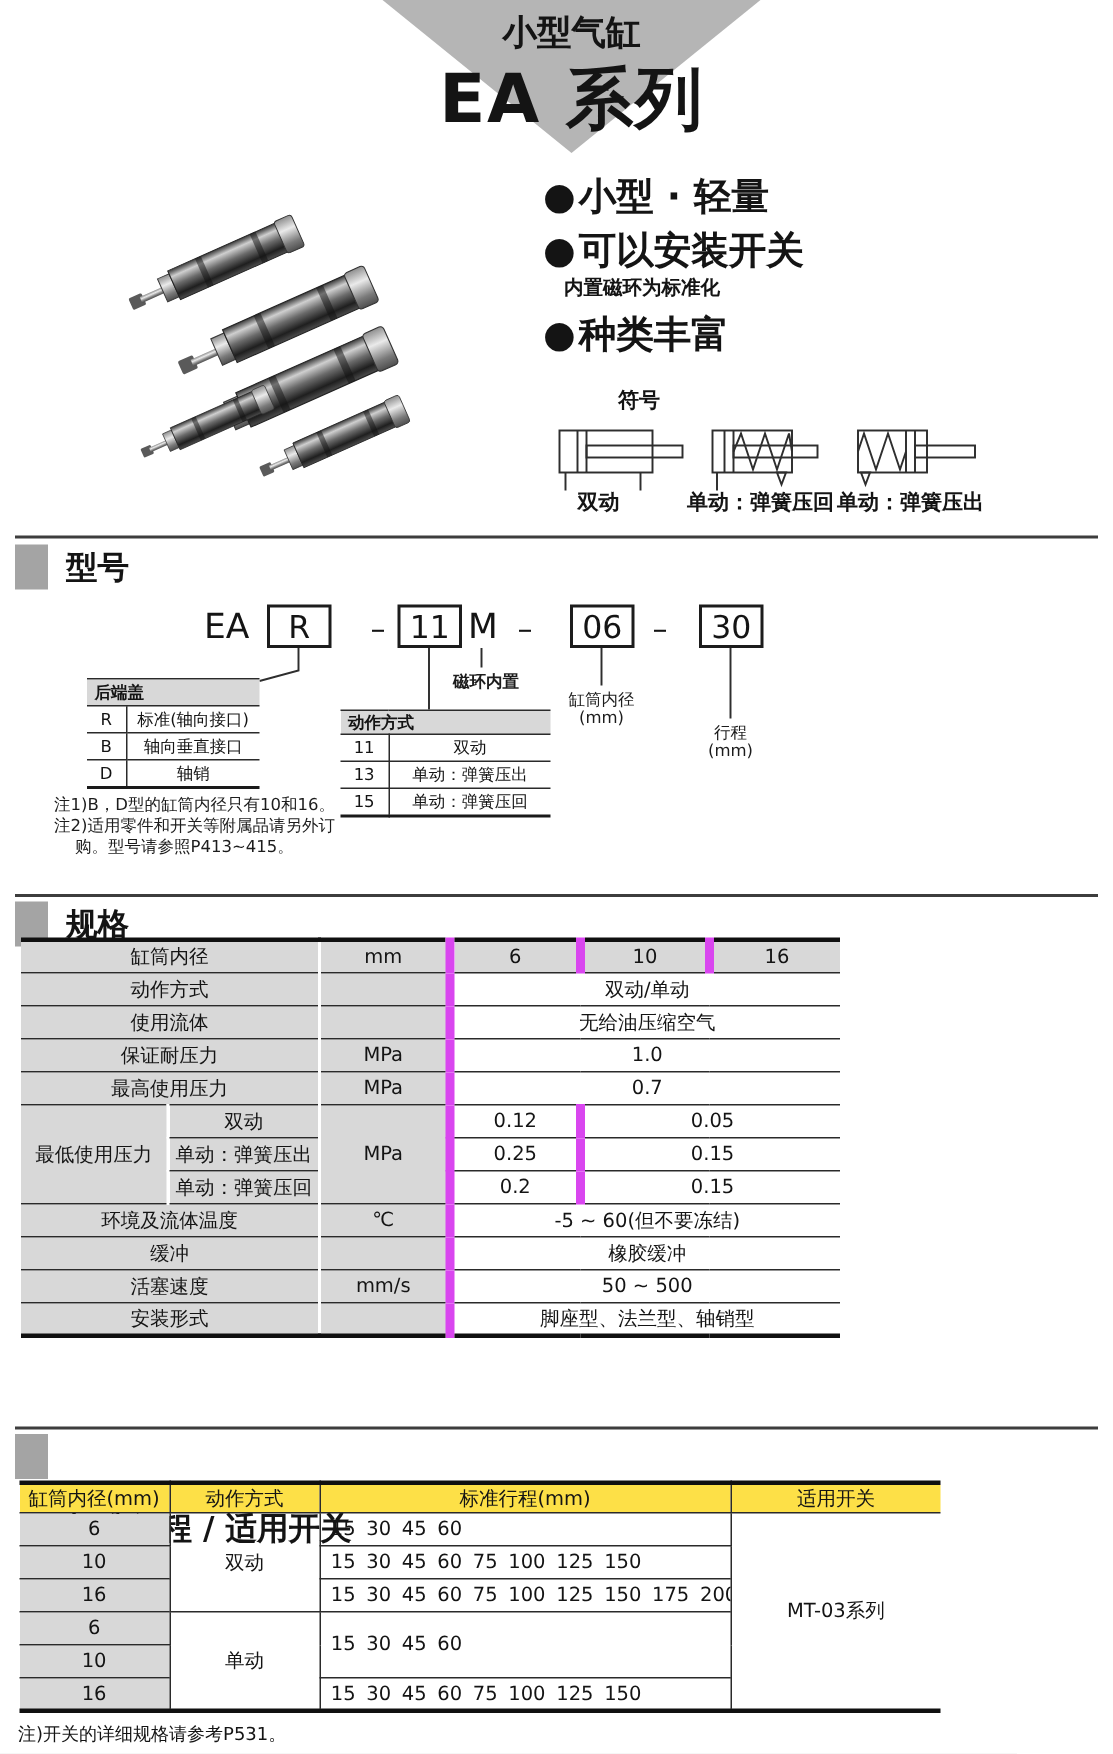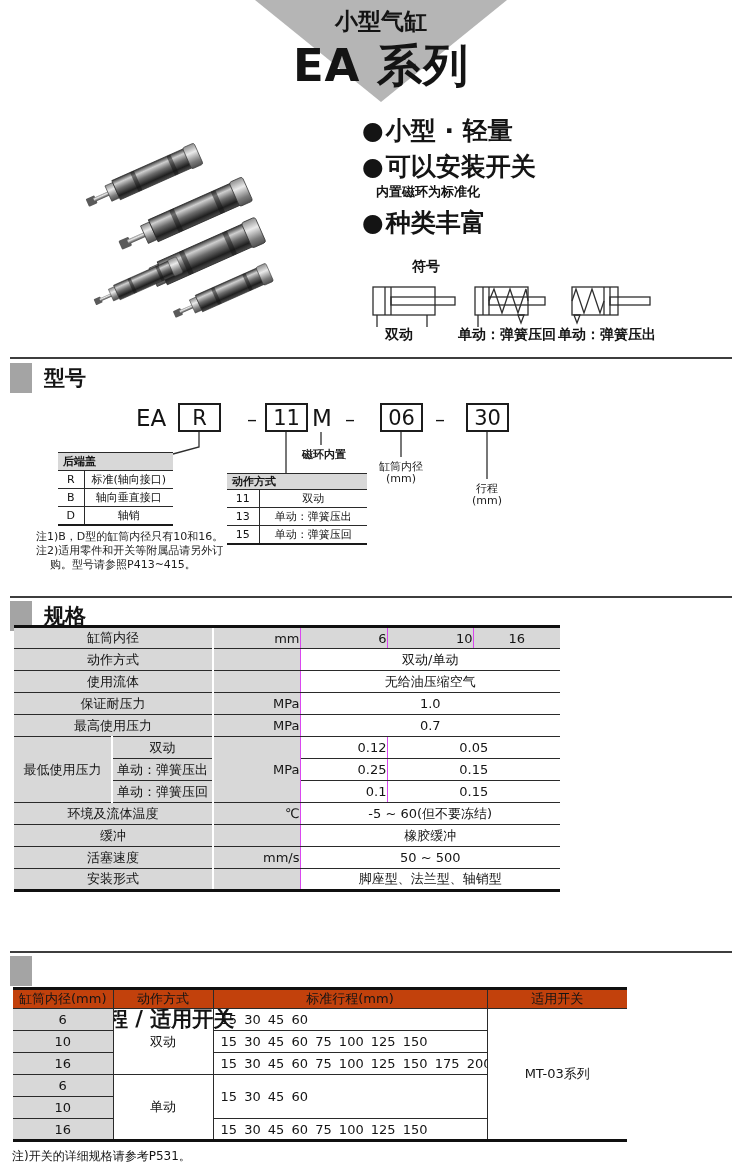--- a/index.html
+++ b/index.html
@@ -39,28 +39,28 @@
   .mini { border-bottom:2px solid #1a1a1a; border-top:1px solid #2a2a2a; }
   .mini td:first-child { border-left:none; }
   .mini td:last-child { border-right:none; }
   .notes { left:36px; font-size:11px; line-height:14px; white-space:nowrap; color:#1c1c1c; }
 
   
   .spec { left:14px; top:625px; width:546px; font-size:13px; table-layout:fixed; border-top:3px solid #101010; border-bottom:3px solid #101010; }
   .spec td { height:22px; border-bottom:1px solid #2a2a2a; text-align:center; overflow:hidden; white-space:nowrap; }
   .spec td.g { background:#d8d8d8; }
   .spec td.wr { border-right:2px solid #ffffff; }
-  .spec td.br { border-right:1px solid #d946ef;text-align:right; }
+  .spec td.br { border-right:6px solid #d946ef; }
 
   
   .stk { left:13px; top:987px; width:614px; font-size:13px; table-layout:fixed; border-top:3px solid #101010; border-bottom:3px solid #101010; }
   .stk td { height:22px; border:1px solid #2a2a2a; text-align:center; overflow:hidden; white-space:nowrap; }
   .stk td:first-child { border-left:none; }
   .stk td:last-child { border-right:none; }
-  .stk tr.hdr td { background:#c2410c; height:20px; }
+  .stk tr.hdr td { background:#fde047; height:20px; }
   .stk td.g { background:#d8d8d8; }
   .stk td.strokes { text-align:left; padding-left:7px; word-spacing:3px; }
 
   .footer-note { left:12px; top:1148px; font-size:12px; white-space:nowrap; }
 </style>
 </head>
 <body>
 
 <div id="page">
 
@@ -275,21 +275,21 @@
       <td class="br">0.12</td>
       <td colspan="2">0.05</td>
     </tr>
     <tr>
       <td class="g wr">单动：弹簧压出</td>
       <td class="br">0.25</td>
       <td colspan="2">0.15</td>
     </tr>
     <tr>
       <td class="g wr">单动：弹簧压回</td>
-      <td class="br">0.1</td>
+      <td class="br">0.2</td>
       <td colspan="2">0.15</td>
     </tr>
     <tr>
       <td colspan="2" class="g wr">环境及流体温度</td>
       <td class="g br">℃</td>
       <td colspan="3">-5 ~ 60(但不要冻结)</td>
     </tr>
     <tr>
       <td colspan="2" class="g wr">缓冲</td>
       <td class="g br"></td>

